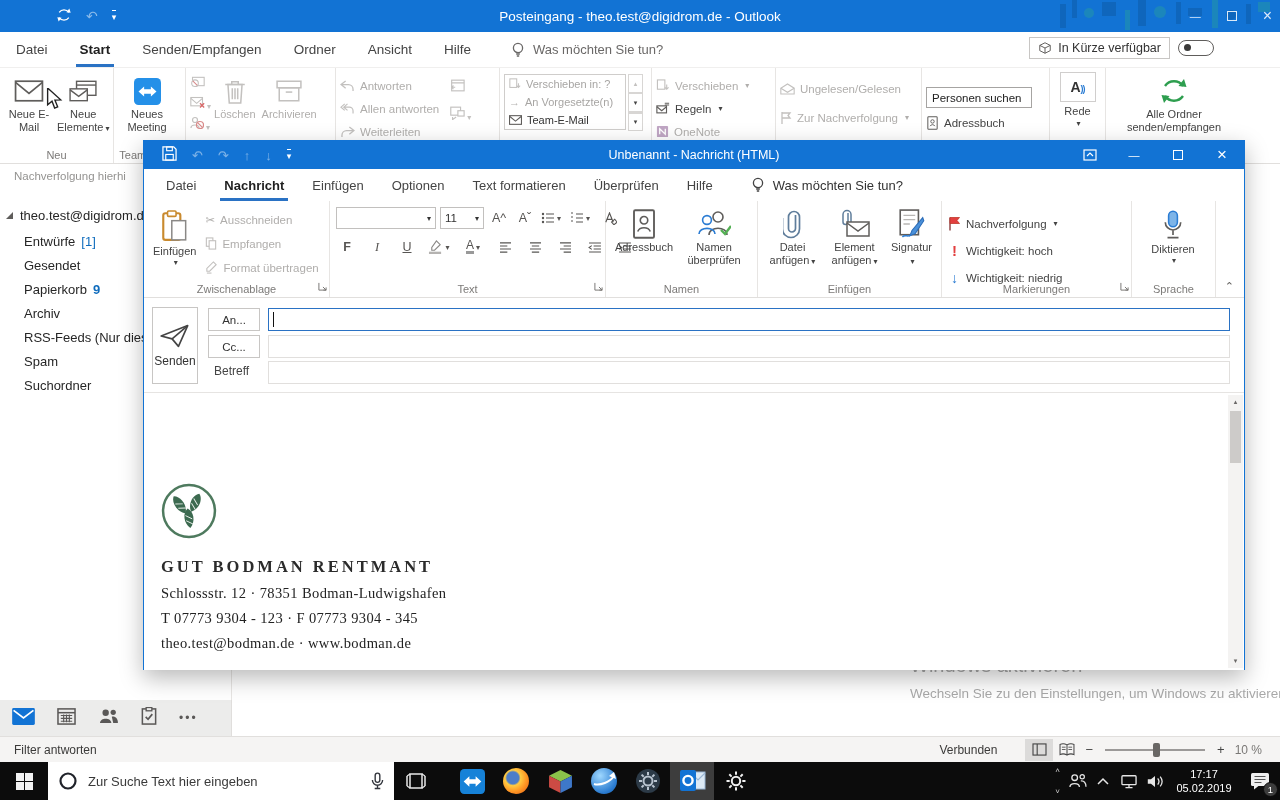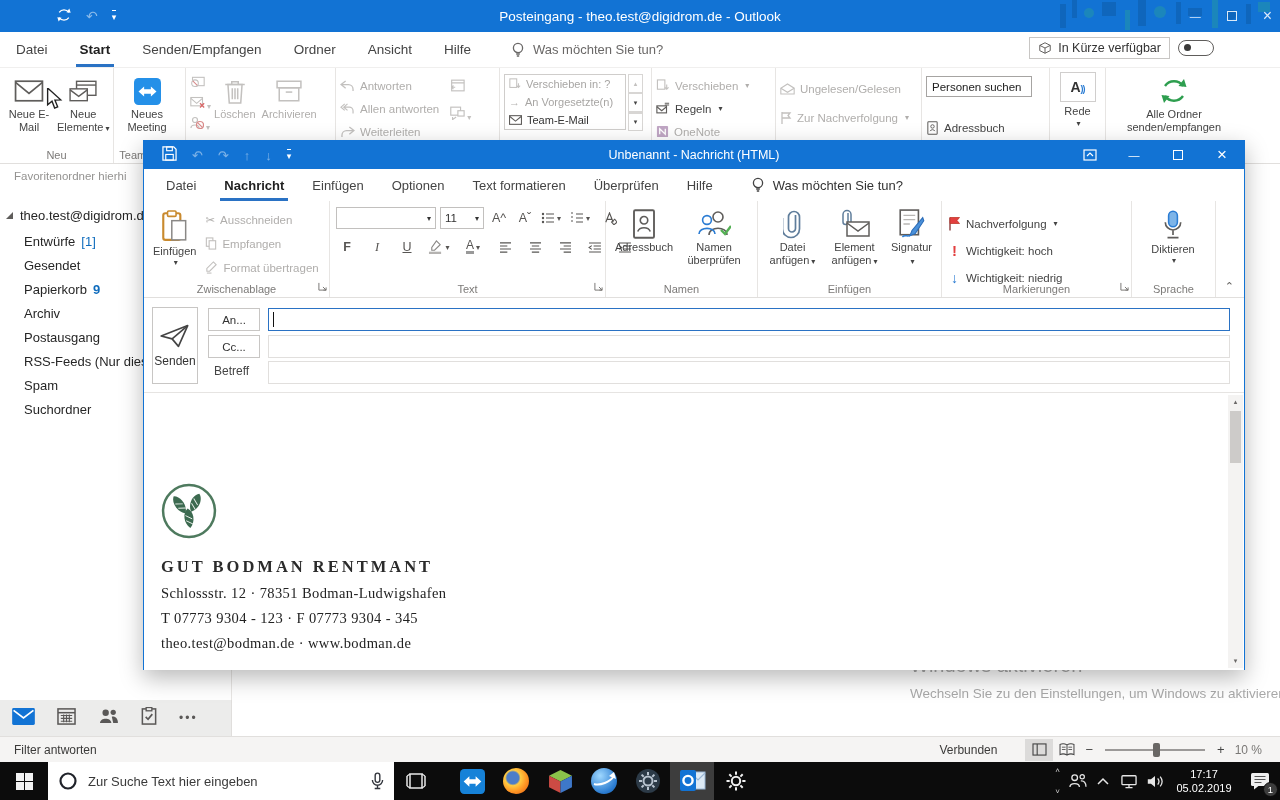--- a/index.html
+++ b/index.html
@@ -390,21 +390,21 @@
           <svg width="12" height="14" viewBox="0 0 12 14" style="color:#c3c1bf">
               <path d="M2,1 v12 M2,2 h8 l-2,2.5 2,2.5 h-8" fill="none" stroke="currentColor" stroke-width="1.3"></path>
             </svg>
           <span>Zur Nachverfolgung</span>
             <span class="dd">▾</span>
         </div>
       </div>
     </div>
 
     <div class="grp" style="width:128px">
-      <div class="col" style="gap:20px;margin-top:4px">
+      <div class="col" style="gap:4px;margin-top:15px">
         <div class="search-box">
           <input placeholder="Personen suchen" style="">
         </div>
         <div class="btn-sm">
           <svg width="13" height="14" viewBox="0 0 16 18" style="color:#5f5d5b">
               <rect x="2" y="1" width="12" height="16" rx="1" fill="none" stroke="currentColor" stroke-width="1.3"></rect>
               <circle cx="8" cy="7" r="2.2" fill="none" stroke="currentColor" stroke-width="1.2"></circle>
               <path d="M5,13 c1,-2.5 5,-2.5 6,0" fill="none" stroke="currentColor" stroke-width="1.2"></path>
             </svg>
           <span>Adressbuch</span>
@@ -440,41 +440,38 @@
         <span class="t" style="width:120px">Alle Ordner senden/empfangen</span>
       </div>
     </div>
   </div>
 
   <svg class="cursor" width="17" height="22" viewBox="0 0 12 16">
       <path d="M1,0 L1,12.2 L4.2,9.6 L6.1,14.6 L8.3,13.7 L6.3,8.8 L10.5,8.6 Z" fill="#fff" stroke="#222" stroke-width="1"></path>
     </svg>
 
   <div class="sidebar">
-    <div class="fav-hint">Favoritenordner hierhi</div>
+    <div class="fav-hint">Nachverfolgung hierhi</div>
     <div class="account">
       <span class="tri"></span>
       <span>theo.test@digidrom.de</span>
     </div>
     <div class="fold">
         <span>Entwürfe</span>
         <span class="badge-blue">[1]</span>
       </div>
     <div class="fold">
         <span>Gesendet</span>
       </div>
     <div class="fold">
         <span>Papierkorb</span>
         <span class="badge-blue badge-bold">9</span>
       </div>
     <div class="fold">
         <span>Archiv</span>
-      </div>
-    <div class="fold">
-        <span>Postausgang</span>
       </div>
     <div class="fold">
         <span>RSS-Feeds (Nur dieser Computer)</span>
       </div>
     <div class="fold">
         <span>Spam</span>
       </div>
     <div class="fold">
         <span>Suchordner</span>
       </div>

